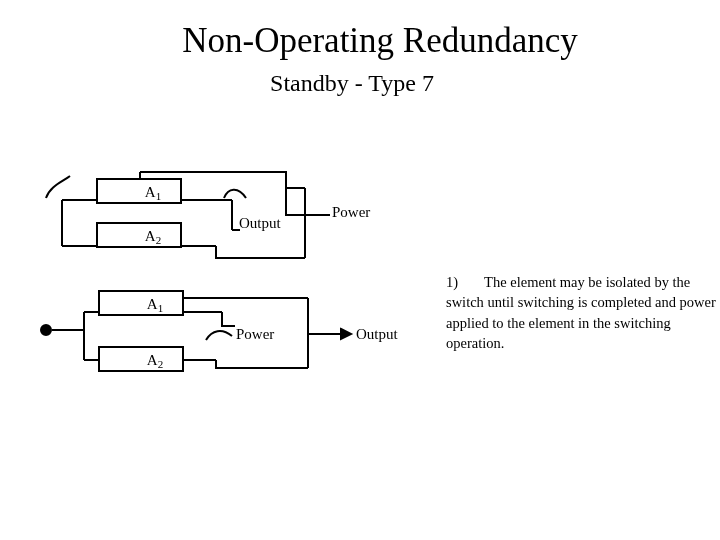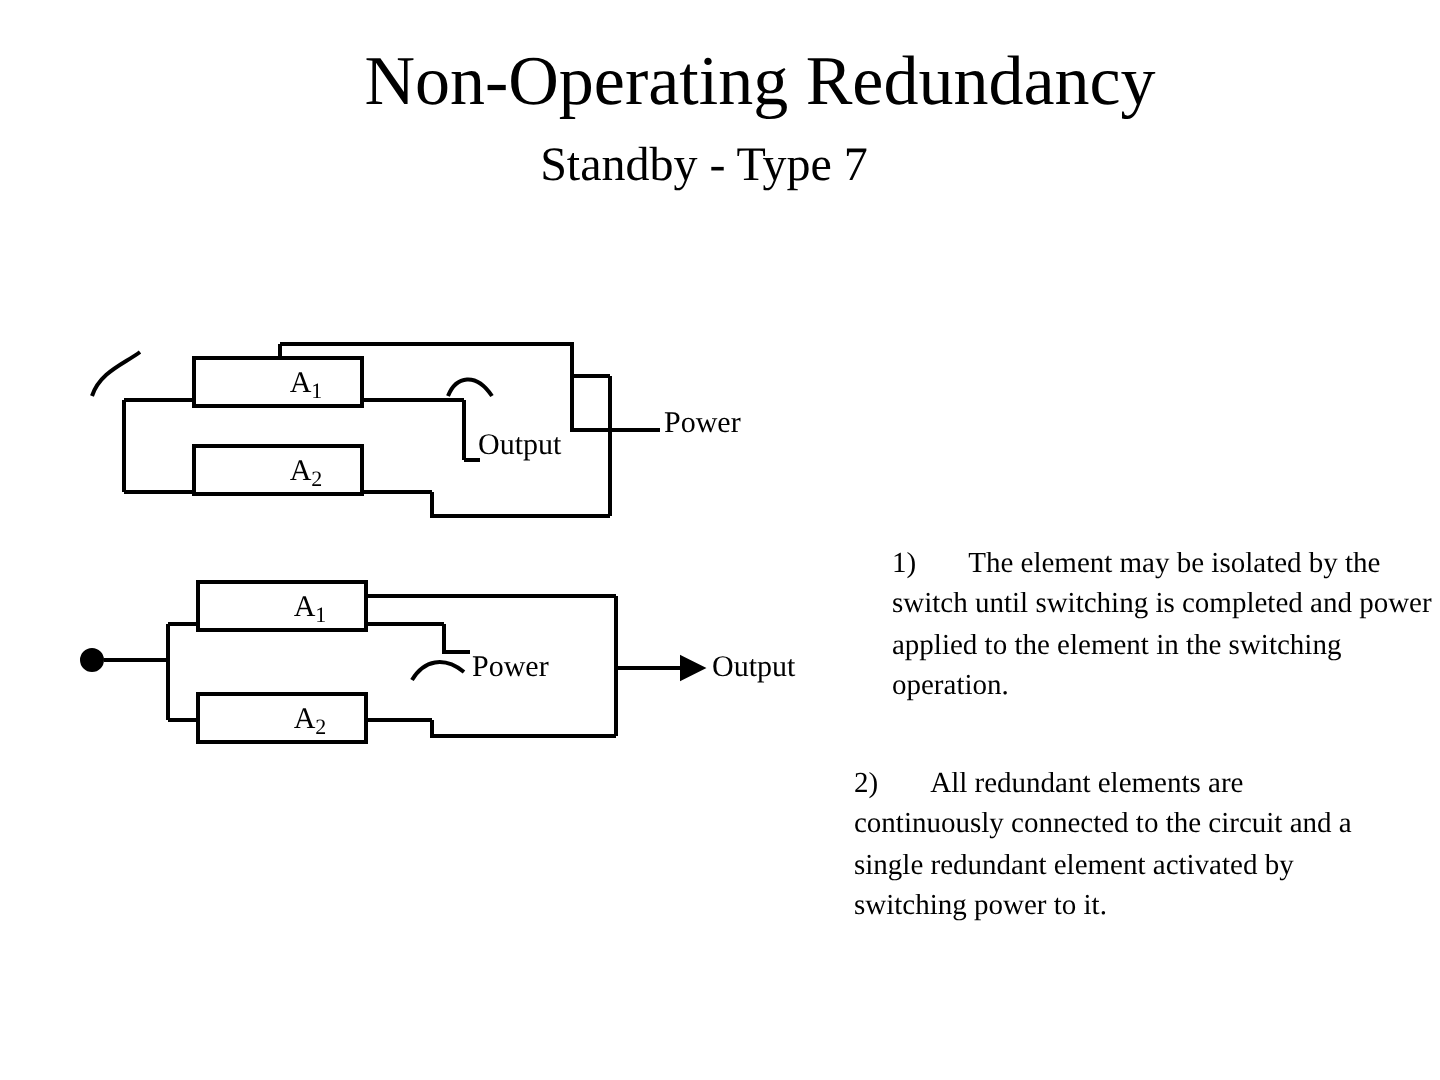--- a/index.html
+++ b/index.html
@@ -166,15 +166,14 @@
   </div>
   <div class="box" style="left:98px; top:346px; width:86px; height:26px;">
     <span class="boxlabel"><span>A</span><span class="sub">2</span></span>
   </div>
   <div class="lbl" style="left:236px; top:326px;">Power</div>
   <div class="lbl" style="left:356px; top:326px;">Output</div>
 
 
   <div class="para" id="para-1"><span>1)</span><span class="indent"></span><span>The element may be isolated by the switch until switching is completed and power applied to the element in the switching operation.</span></div>
 
-  <div class="para" id="para-2"><span>2)</span><span class="indent"></span><span>All redundant elements are continuously connected to the circuit and a single redundant element activated by switching power to it.</span></div>
 
 </div>
 
 </body></html>

